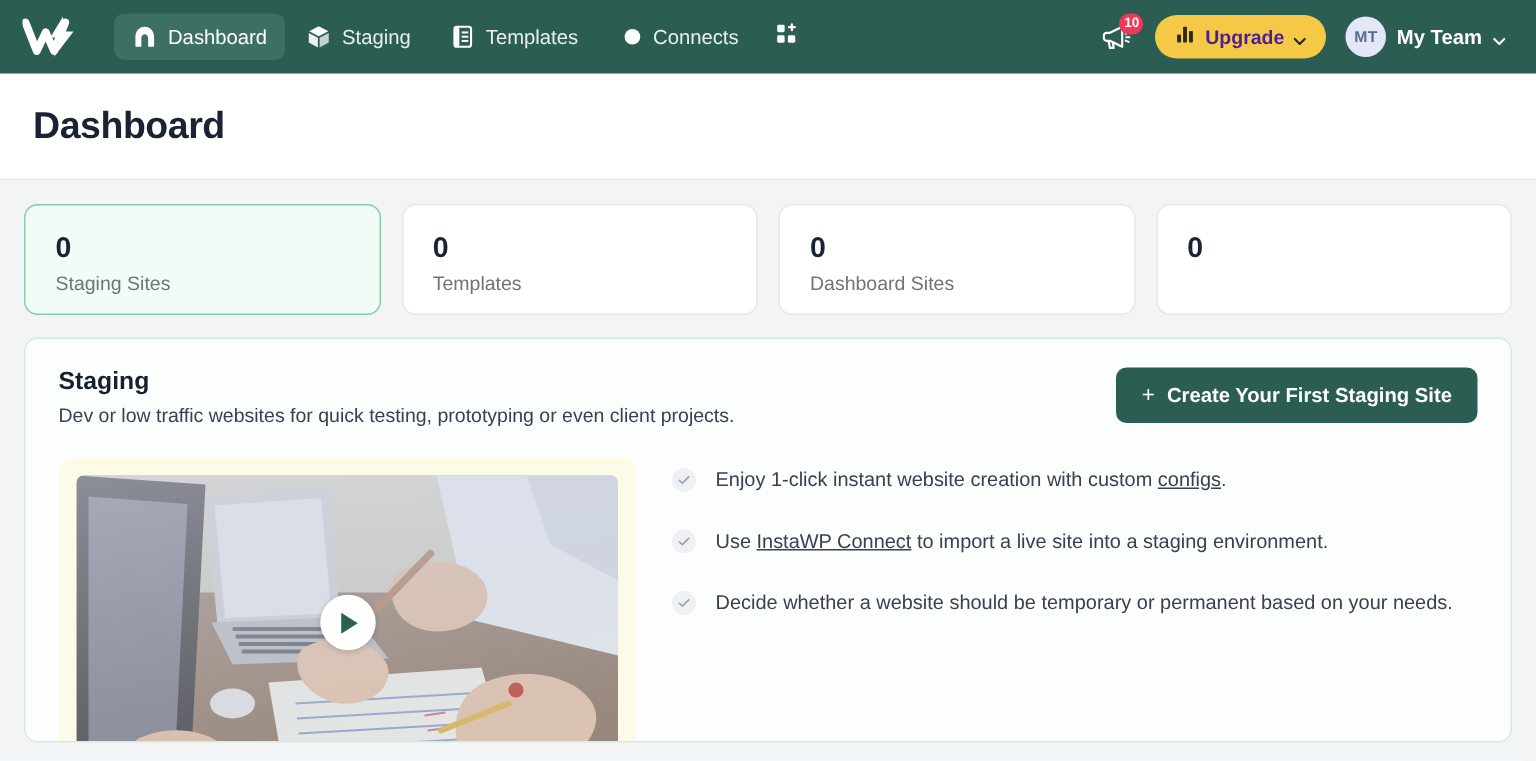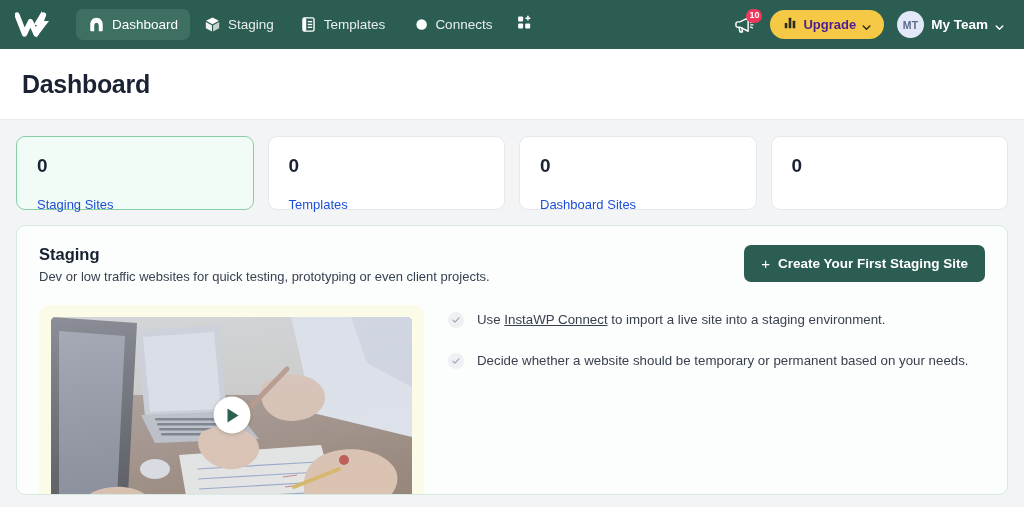--- a/index.html
+++ b/index.html
@@ -96,21 +96,21 @@
     flex: 1;
     background: #ffffff;
     border: 1px solid #e6e8ec;
     border-radius: 9px;
     padding: 16px 20px 18px 20px;
     height: 74px;
     cursor: pointer;
   }
   .stat-card.active { background: #f2fcf6; border-color: #86cfa5; }
   .stat-value { font-size: 19px; font-weight: bold; color: #1b2233; line-height: 1.35; }
-  .stat-label { font-size: 13px; color: #1d4ed8; margin-top: 18px; }
+  .stat-label { font-size: 13px; color: #737373; margin-top: 2px; }
 
   
   .panel {
     margin-top: 15px;
     background: #fcfefd;
     border: 1px solid #d6eadf;
     border-radius: 9px;
     padding: 19px 22px 0 22px;
     height: 270px;
     overflow: hidden;
@@ -401,20 +401,30 @@
             <rect width="361" height="196" fill="url(#haze)"></rect>
           </svg>
           <div class="play-btn">
             <span class="play-tri"></span>
           </div>
         </div>
       </div>
 
       <div class="features">
 
+        <div class="feature">
+          <span class="check-circle">
+            <svg viewBox="0 0 16 16" width="10" height="10">
+                <path d="M3 8.3 L6.3 11.4 L13 4.6" stroke="#9aa3b2" stroke-width="1.8" fill="none" stroke-linecap="round" stroke-linejoin="round"></path>
+              </svg>
+          </span>
+          <div class="feature-text">
+            <span>Enjoy 1-click instant website creation with custom </span><a>configs</a><span>.</span>
+          </div>
+        </div>
 
 
         <div class="feature">
           <span class="check-circle">
             <svg viewBox="0 0 16 16" width="10" height="10">
                 <path d="M3 8.3 L6.3 11.4 L13 4.6" stroke="#9aa3b2" stroke-width="1.8" fill="none" stroke-linecap="round" stroke-linejoin="round"></path>
               </svg>
           </span>
           <div class="feature-text">
             <span>Use </span><a>InstaWP Connect</a><span> to import a live site into a staging environment.</span>

